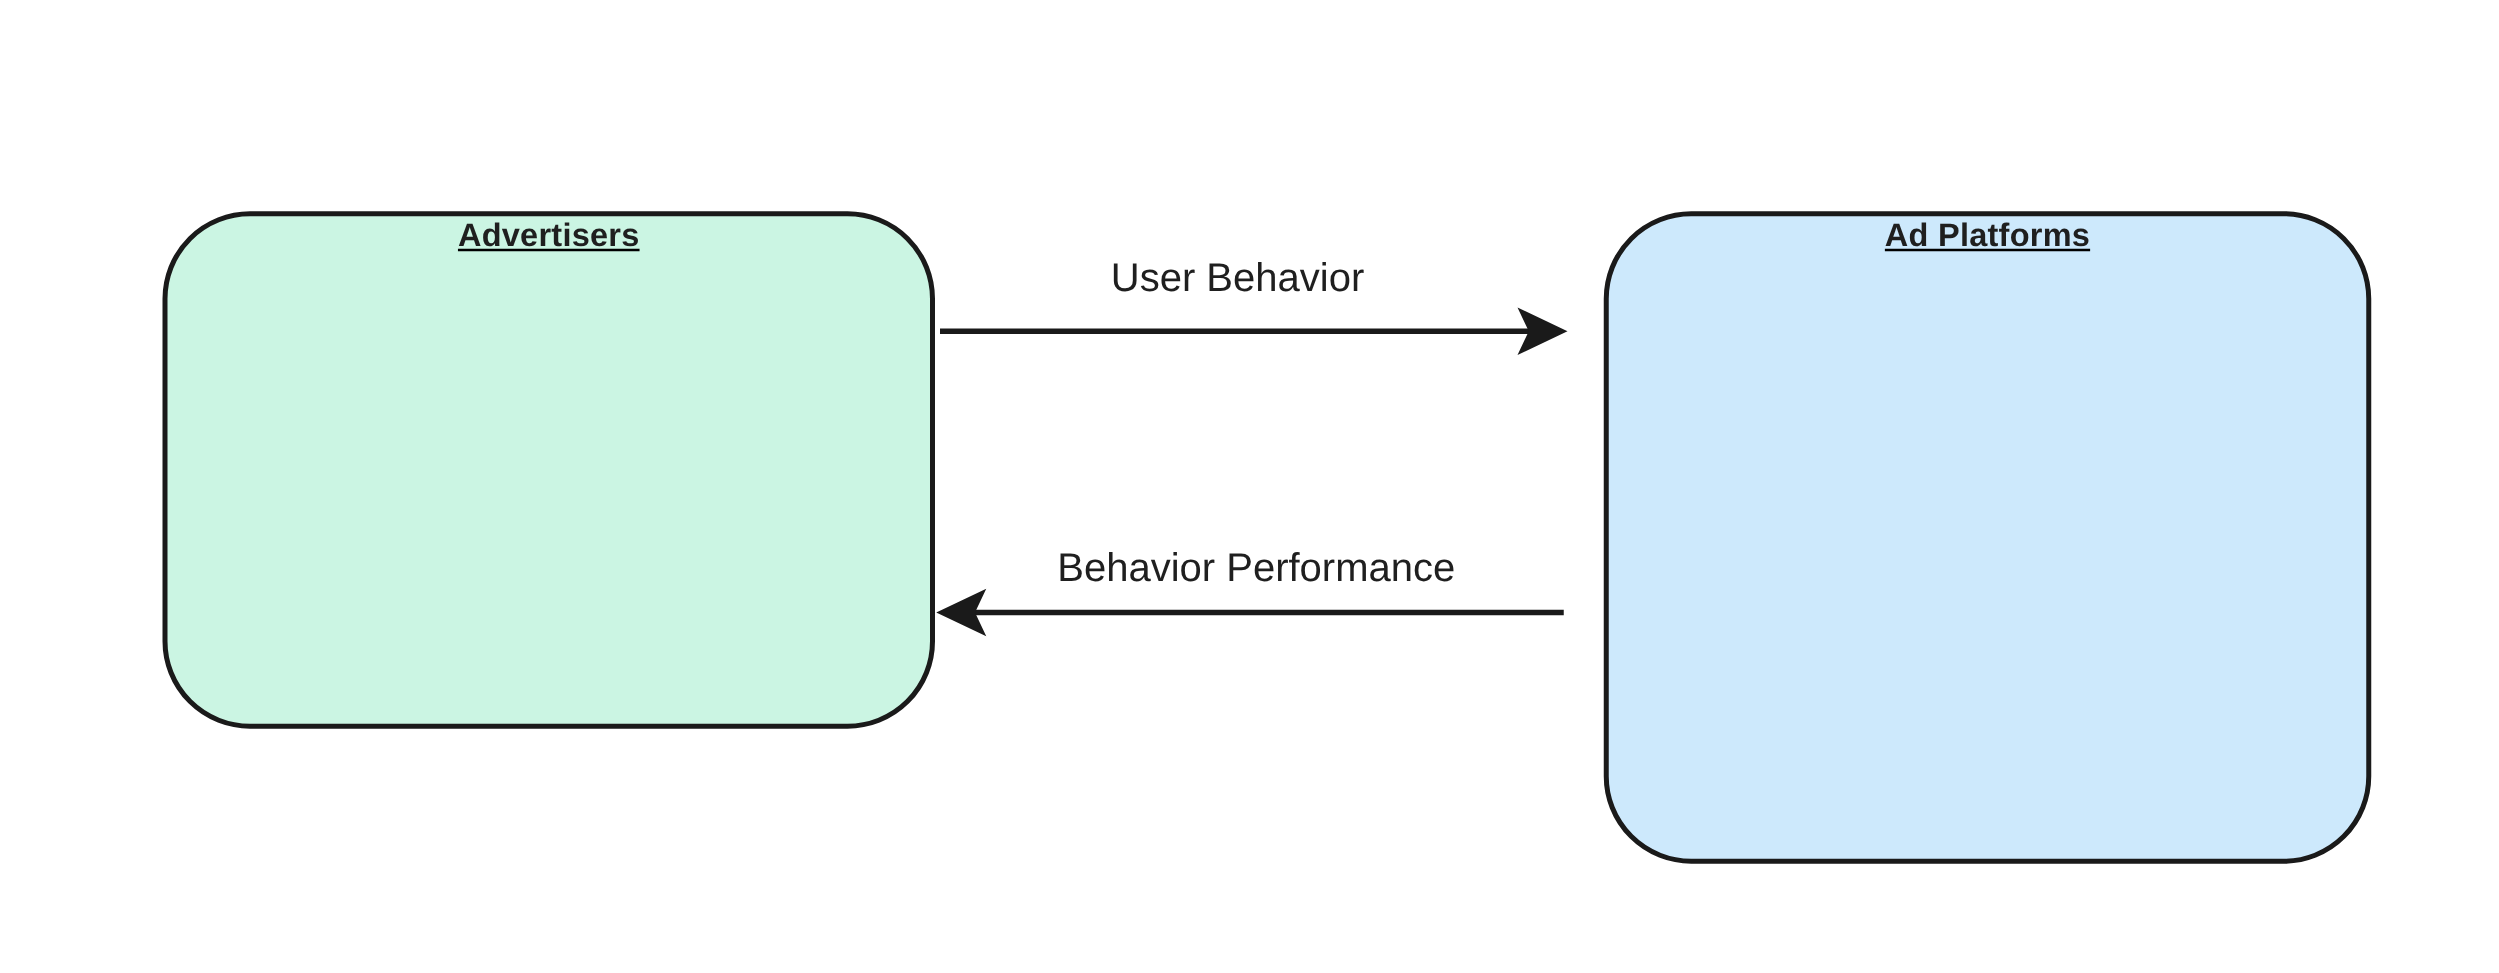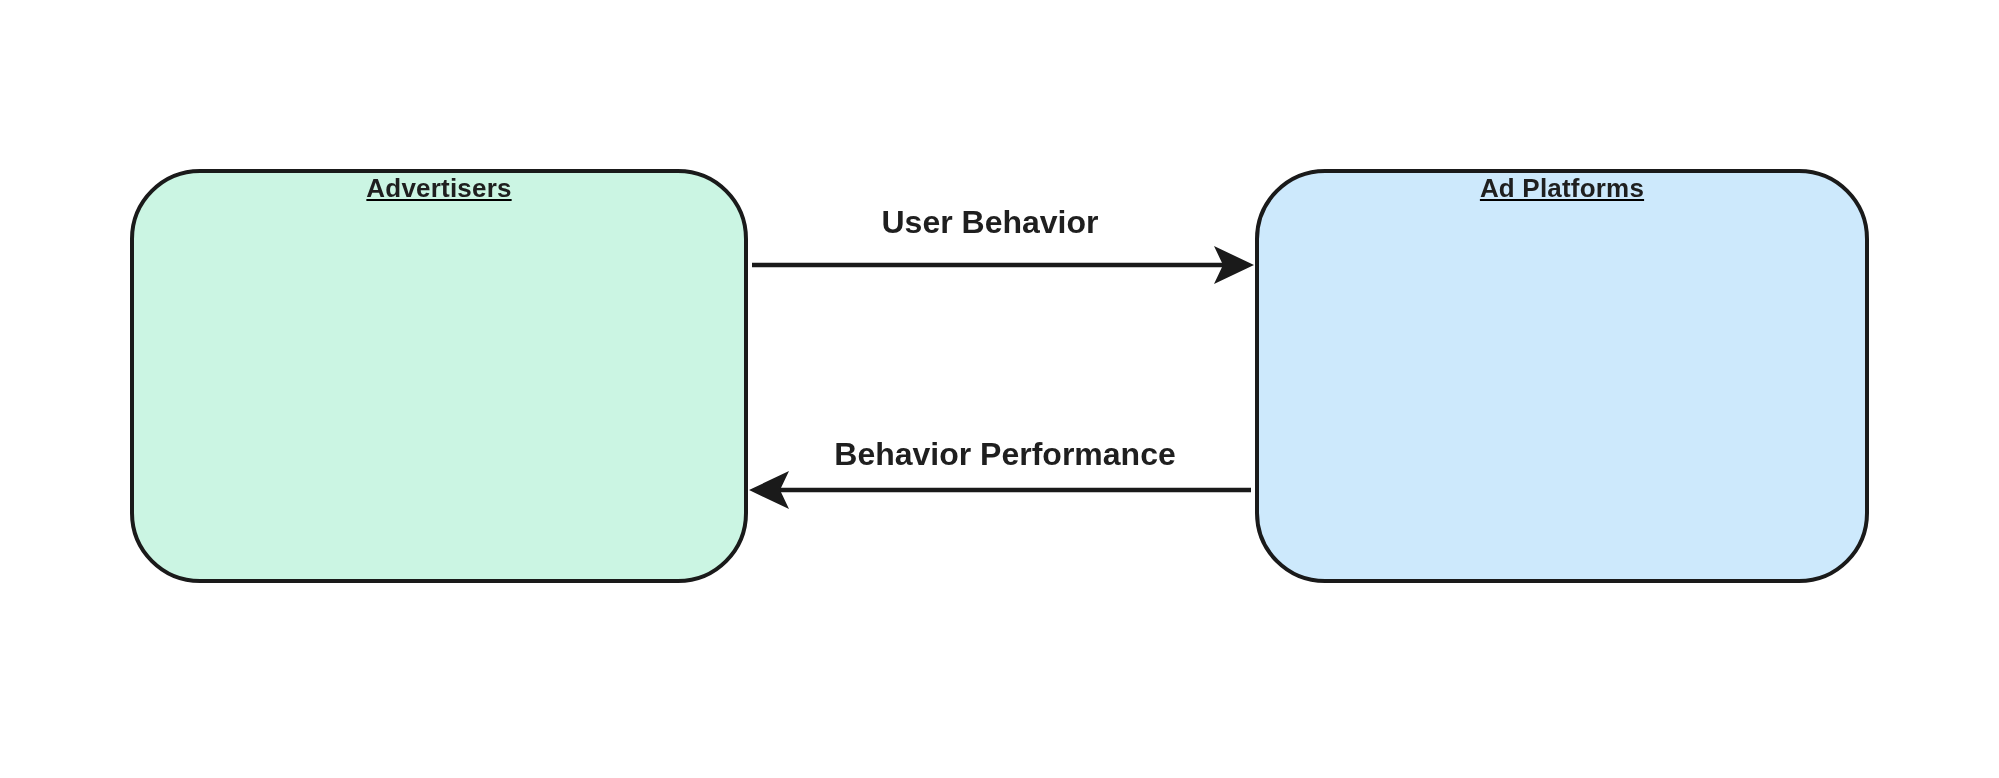--- a/index.html
+++ b/index.html
@@ -26,35 +26,35 @@
     display: flex;
     align-items: flex-start;
     justify-content: center;
     text-decoration: underline;
   }
   .node-advertisers {
     left: 130px; top: 169px;
     width: 618px; height: 414px;
   }
   .node-ad-platforms {
-    left: 1255px; top: 169px;
-    width: 614px; height: 414px;
+    left: 1283px; top: 169px;
+    width: 614px; height: 522px;
   }
   .node-label {
     font-size: 26px;
     font-weight: bold;
     color: #1f1f1f;
     letter-spacing: 0.2px;
     text-align: center;
   }
   .edge-label {
     position: absolute;
     transform: translate(-50%, -50%);
     font-size: 32px;
-    font-weight: 700;
+    font-weight: 400;
     color: #1f1f1f;
     white-space: nowrap;
     background: #ffffff;
     padding: 0 6px;
   }
   .edge-label-user-behavior { left: 990px; top: 222px; }
   .edge-label-campaign-performance { left: 1005px; top: 454px; }
 </style>
 </head>
 <body>

